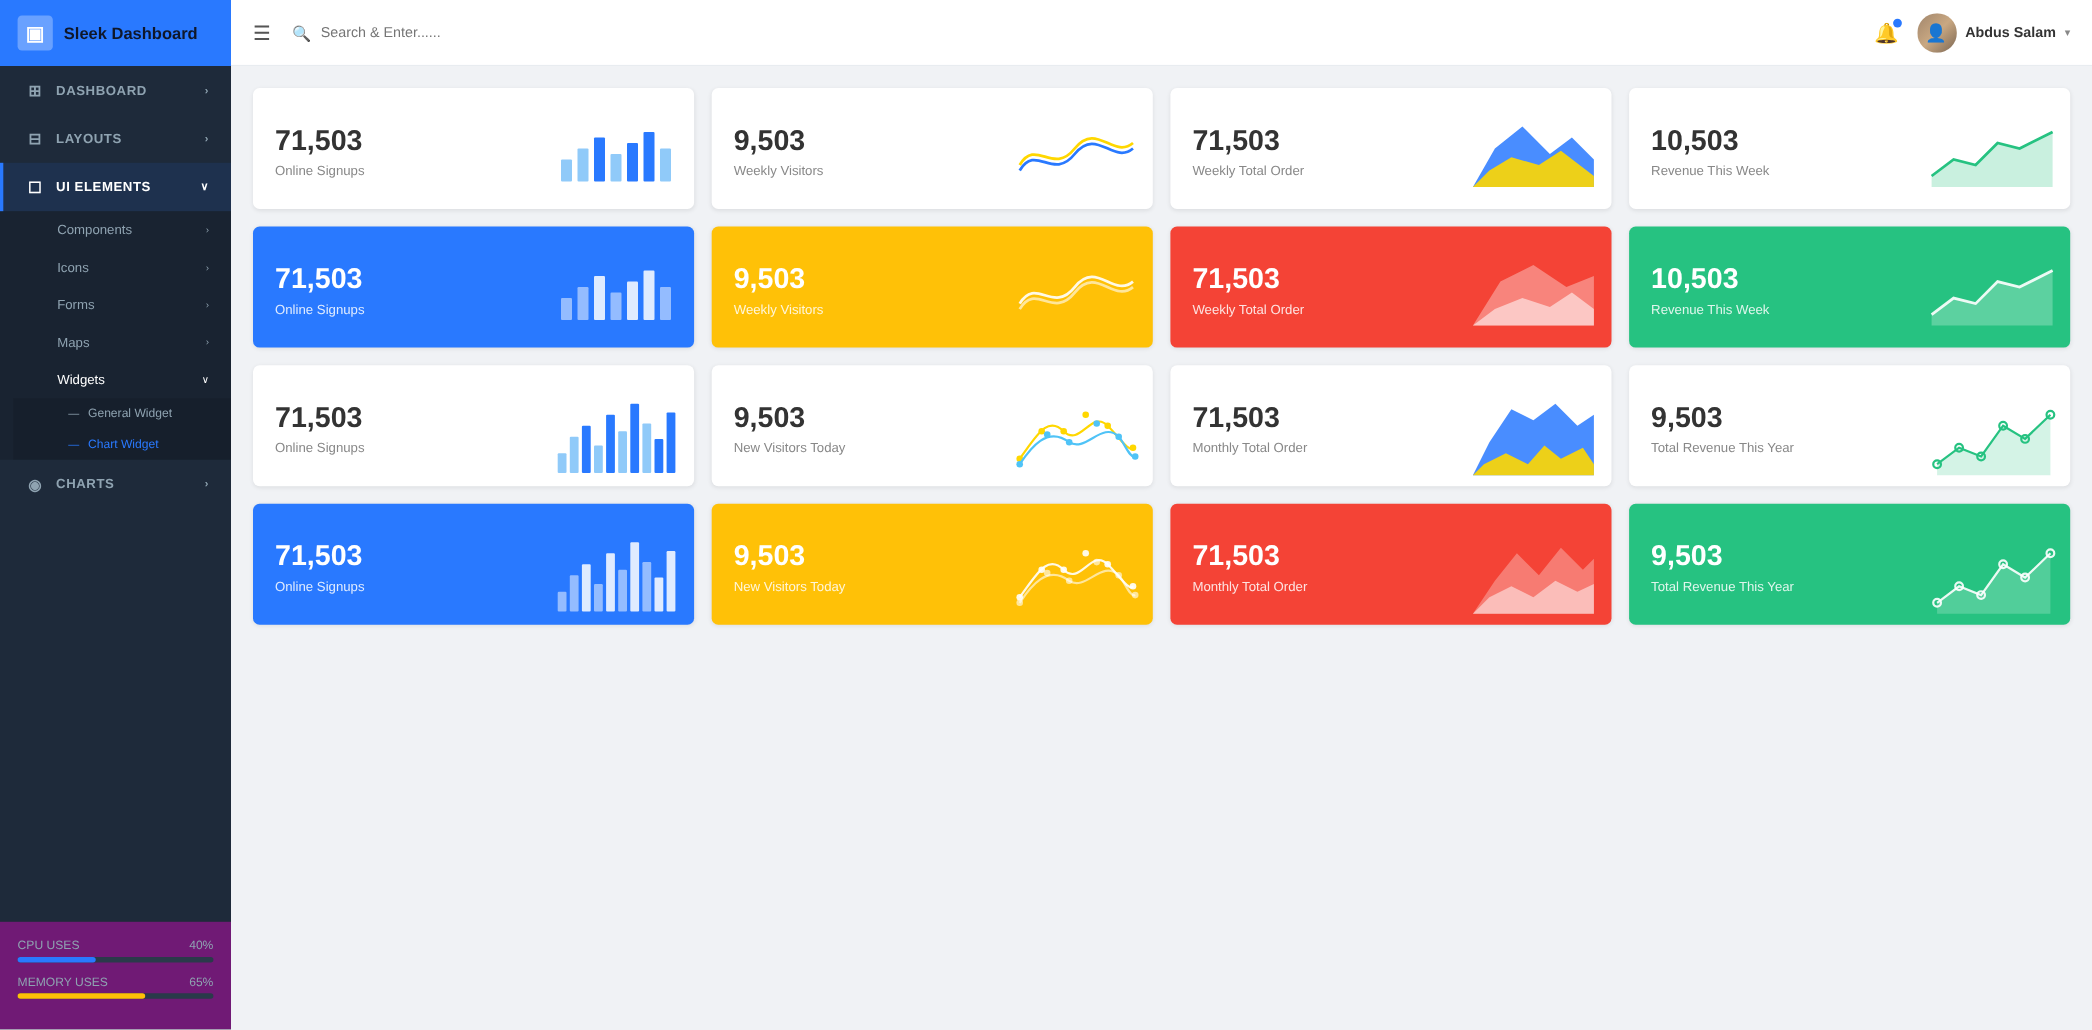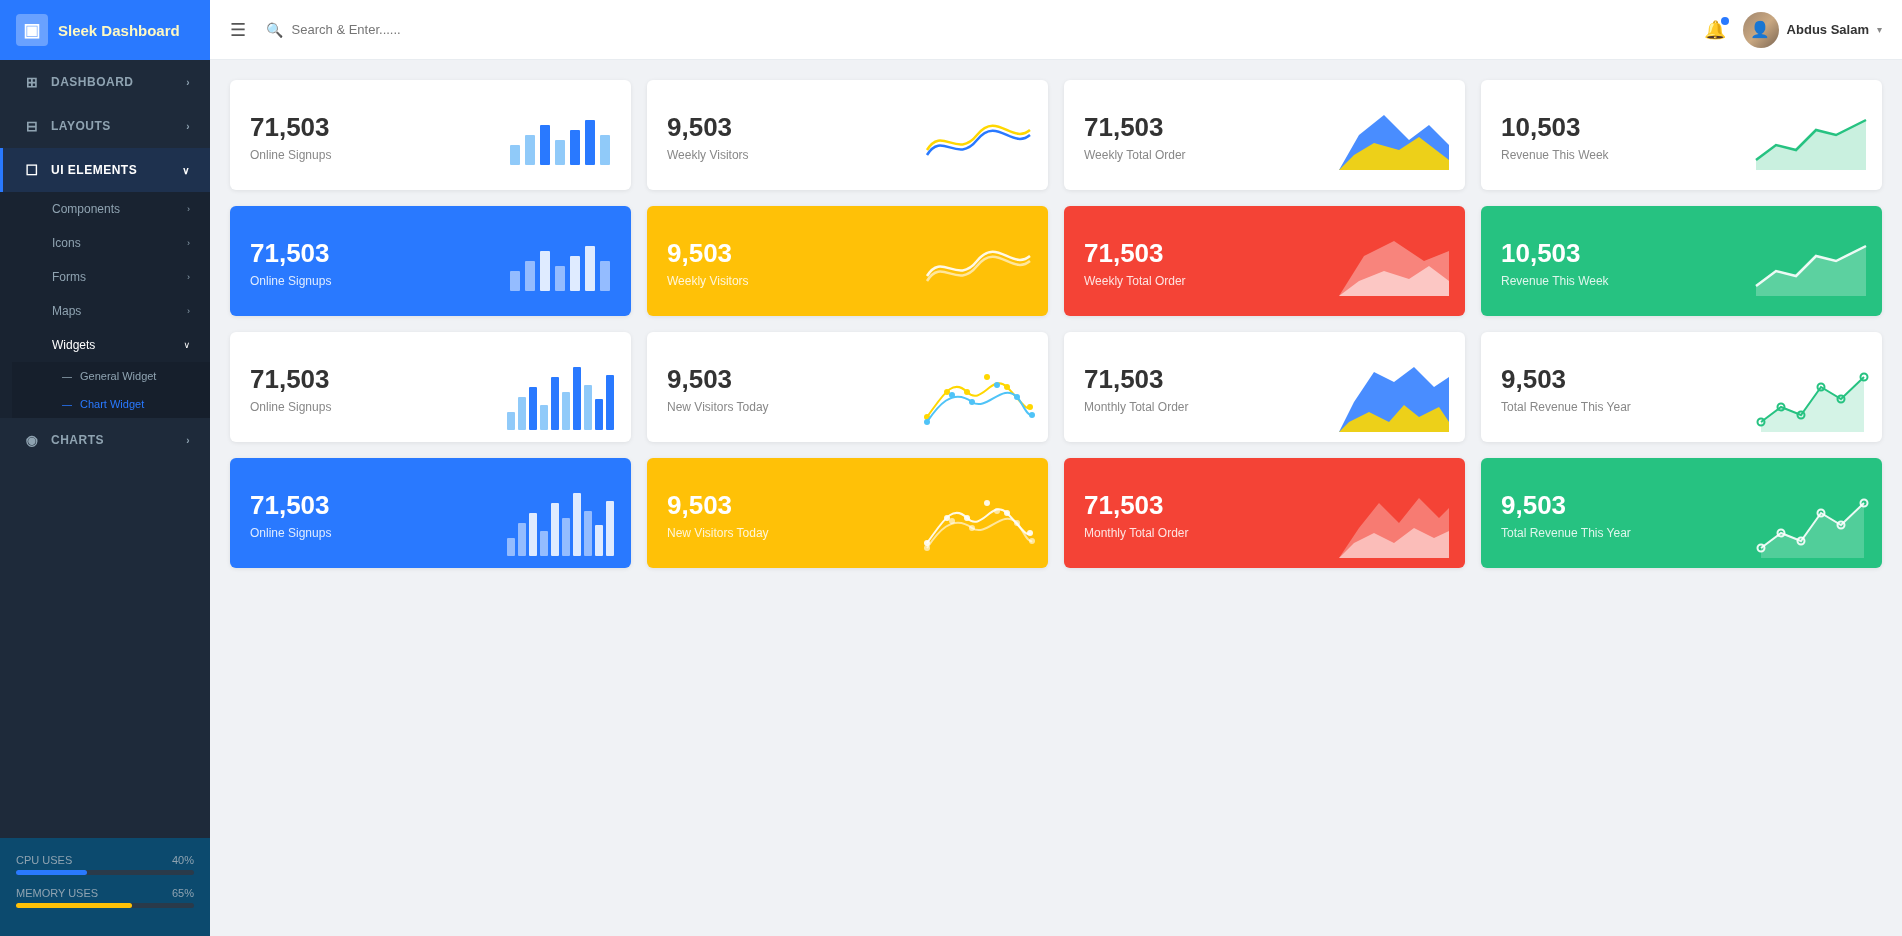--- a/index.html
+++ b/index.html
@@ -24,21 +24,21 @@
       gap: 10px;
       height: 60px;
     }
     .brand-icon {
       width: 32px; height: 32px;
       background: rgba(255,255,255,0.3);
       border-radius: 4px;
       display: flex; align-items: center; justify-content: center;
       font-size: 18px; color: #fff; font-weight: bold;
     }
-    .brand-title { font-size: 15px; font-weight: 600; color: #fef9c3; }
+    .brand-title { font-size: 15px; font-weight: 600; color: #0f172a; }
 
     .nav-item {
       display: flex; align-items: center; justify-content: space-between;
       padding: 14px 20px;
       cursor: pointer;
       font-size: 12px;
       font-weight: 600;
       letter-spacing: 0.5px;
       color: #8fa3b1;
       text-transform: uppercase;
@@ -63,21 +63,21 @@
       display: flex; align-items: center; gap: 8px;
       padding: 8px 20px 8px 50px;
       font-size: 11px; color: #8fa3b1; cursor: pointer;
     }
     .sub-sub-item.active-link { color: #2979ff; }
     .dash-line { font-size: 10px; }
 
     .sidebar-bottom {
       margin-top: auto;
       padding: 16px;
-      background: #0c4a6e;
+      background: #701a75;
     }
     .usage-item { margin-bottom: 12px; }
     .usage-label { display: flex; justify-content: space-between; font-size: 11px; color: #8fa3b1; margin-bottom: 4px; }
     .usage-bar-bg { background: #2a3a4a; border-radius: 3px; height: 5px; }
     .usage-bar { height: 5px; border-radius: 3px; }
     .cpu-bar { background: #2979ff; }
     .mem-bar { background: #ffc107; }
 
     
     .main-area {

